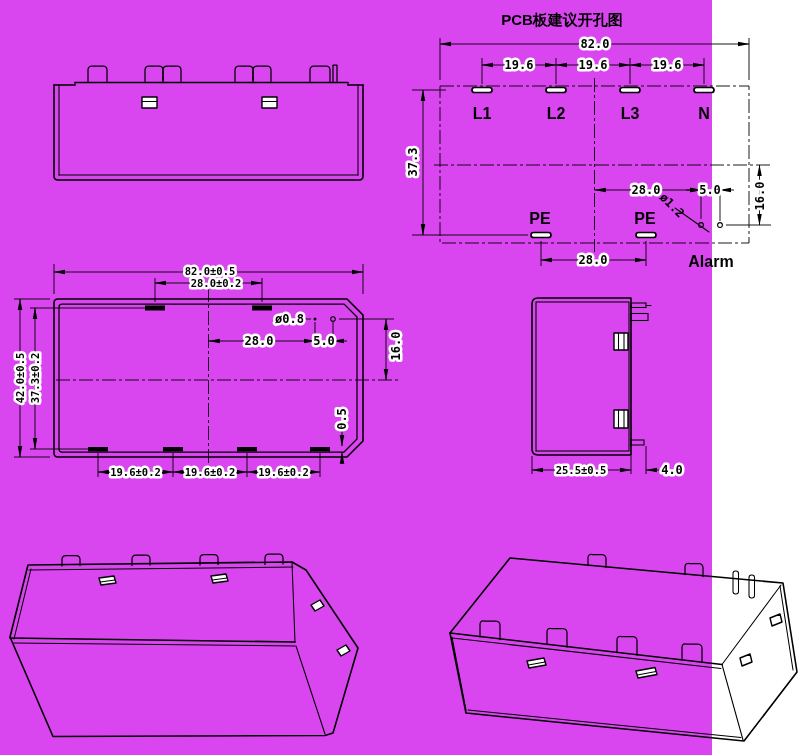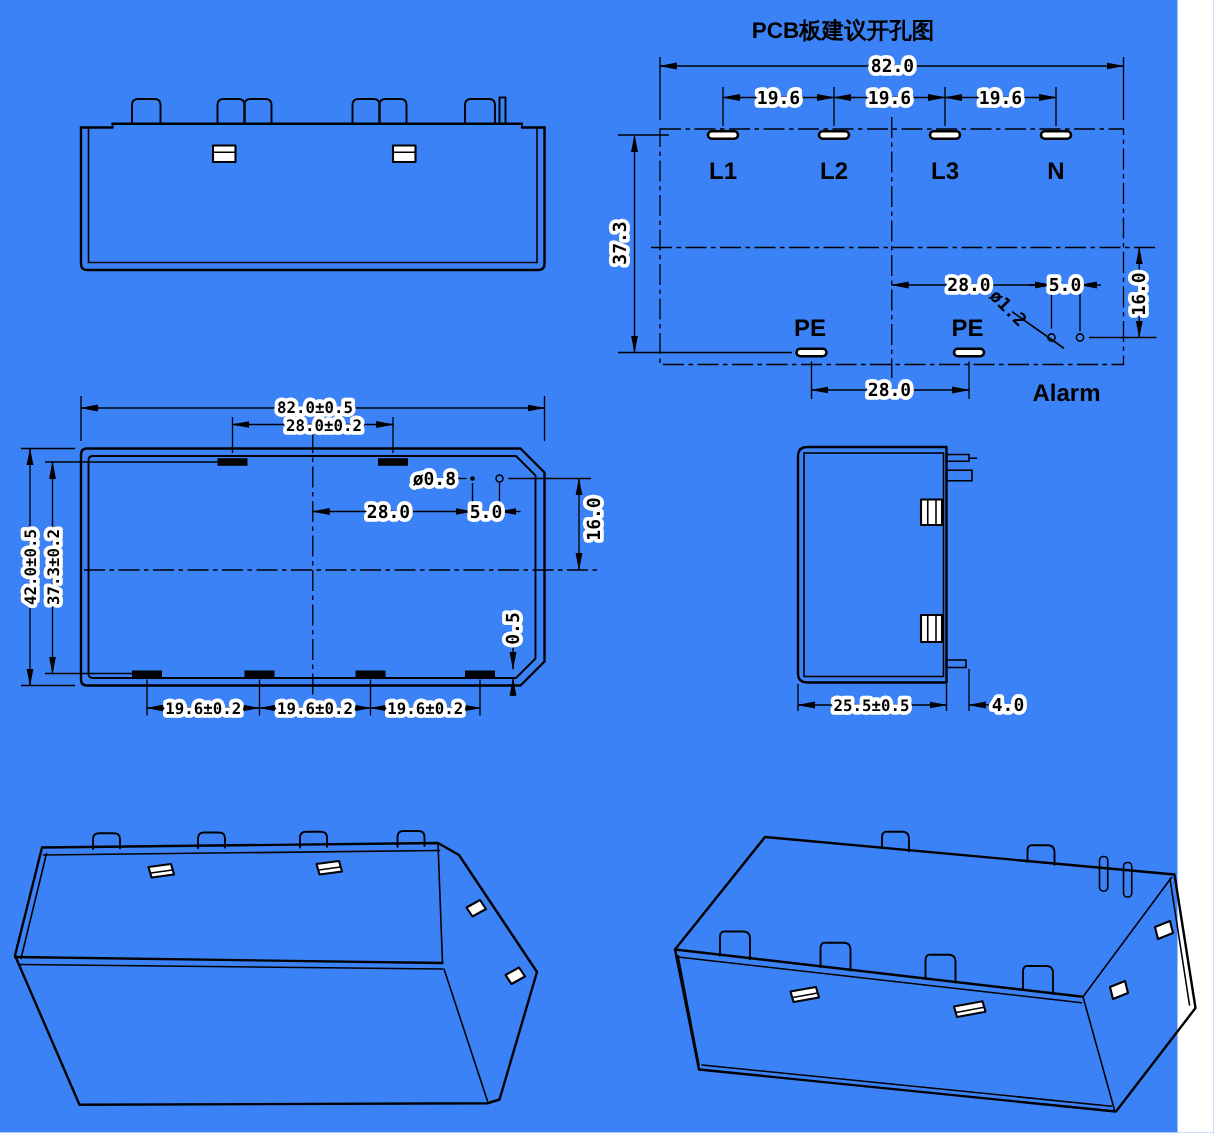--- a/index.html
+++ b/index.html
@@ -1,16 +1,16 @@
 <!DOCTYPE html>
 <html><head>
 <meta charset="utf-8">
 <style>
   html,body { margin:0; padding:0; background:#ffffff; }
-  #stage { width:785px; height:755px; position:relative; background:#3b82f6; }
+  #stage { width:712px; height:755px; position:relative; background:#d946ef; }
   svg { display:block; }
   .ol { fill:none; stroke:#000; stroke-width:1.6; stroke-linejoin:round; stroke-linecap:round; }
   .o2 { fill:none; stroke:#000; stroke-width:1.25; stroke-linejoin:round; stroke-linecap:round; }
   .th { fill:none; stroke:#000; stroke-width:1.05; stroke-linecap:round; }
   .dl { fill:none; stroke:#000; stroke-width:0.9; }
   .cl { fill:none; stroke:#000; stroke-width:0.9; stroke-dasharray:14 3 3 3; }
   .sf { fill:#000; stroke:none; }
   .slot { fill:#fff; stroke:#000; stroke-width:1.7; }
   .win { fill:#fff; stroke:#000; stroke-width:1.4; stroke-linejoin:round; }
   text { font: bold 12px "DejaVu Sans Mono", monospace; fill:#000; text-anchor:middle; }

